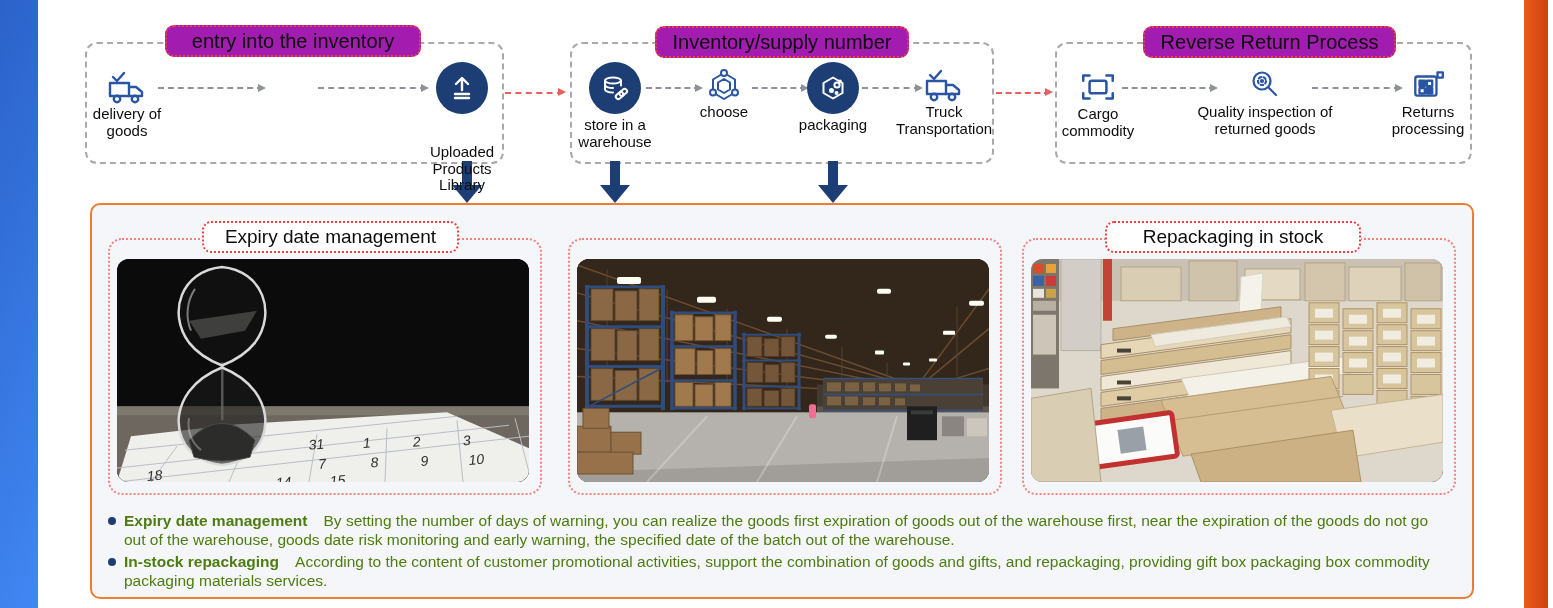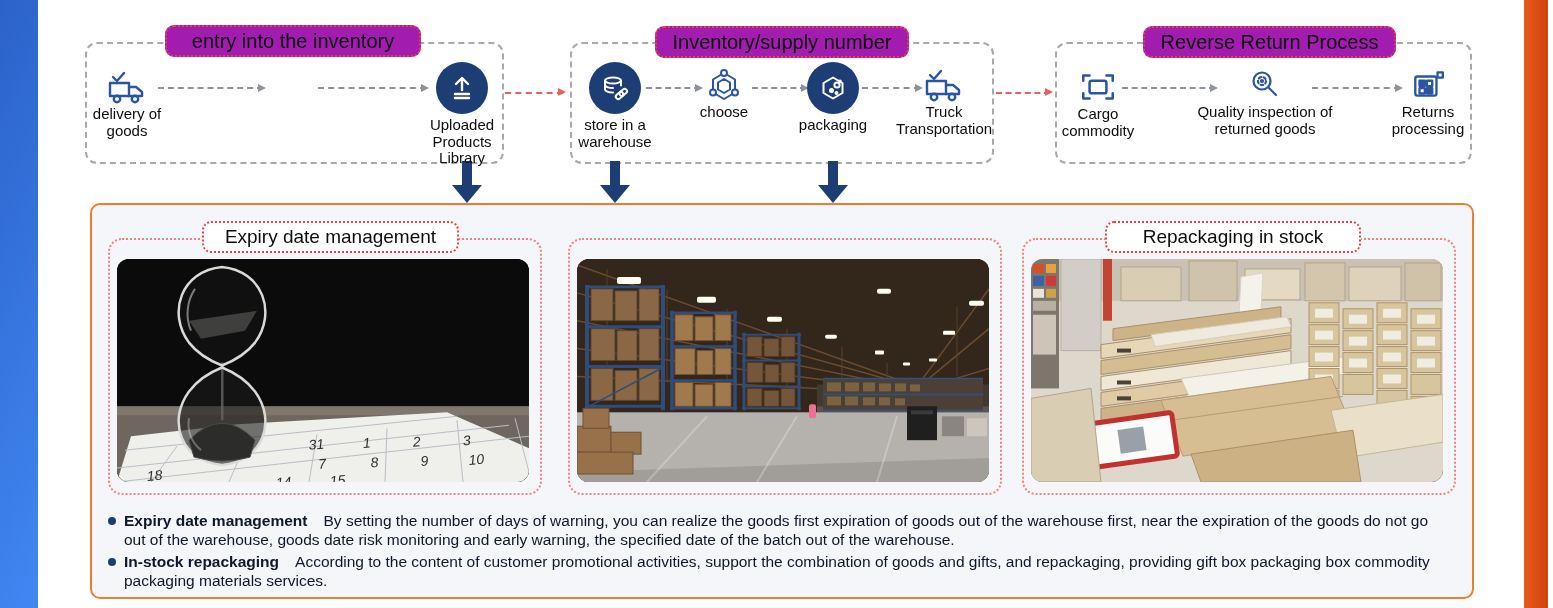--- a/index.html
+++ b/index.html
@@ -39,21 +39,21 @@
            border:2.5px solid #ed7d31;border-radius:10px;background:#f5f6fa;}
 
   .panel{position:absolute;border:2px dotted #f58080;border-radius:14px;}
   .panel-title{position:absolute;background:#fff;border:2px dotted #f03e3e;border-radius:9px;
                display:flex;align-items:center;justify-content:center;
                font-size:19px;color:#0d0d0d;z-index:3;white-space:nowrap;}
   .panel-img{position:absolute;border-radius:12px;overflow:hidden;background:#000;}
   .panel-img svg{display:block;width:100%;height:100%;}
 
   
-  .bullets{position:absolute;left:106px;top:511px;width:1340px;font-size:15.5px;line-height:19px;color:#0f172a;}
+  .bullets{position:absolute;left:106px;top:511px;width:1340px;font-size:15.5px;line-height:19px;color:#4d7c0f;}
   .bullet{position:relative;padding-left:18px;margin-bottom:3px;}
   .bullet .dot{position:absolute;left:2px;top:6px;width:8px;height:8px;border-radius:50%;background:#1d3e75;}
   .b-label{font-weight:bold;margin-right:16px;}
 
   svg{overflow:visible;}
 </style>
 </head>
 <body>
 
 <div class="page">
@@ -78,21 +78,21 @@
       </svg>
     </span>
     <span>delivery of goods</span>
   </div>
 
   <div class="dash-arrow" style="left:158px;top:87px;width:105px;"></div>
 
 
   <div class="dash-arrow" style="left:318px;top:87px;width:108px;"></div>
 
-  <div class="step" style="left:412px;top:62px;width:100px;">
+  <div class="step" style="left:412px;top:62px;width:100px;gap:27px;">
     <span class="circle-badge">
       <svg width="28" height="28" viewBox="0 0 28 28">
         <g fill="none" stroke="#ffffff" stroke-width="2.4" stroke-linecap="round" stroke-linejoin="round">
           <path d="M14,16 V5"></path>
           <path d="M8,10 l6,-6 l6,6"></path>
           <path d="M7,20 h14"></path>
           <path d="M7,24 h14"></path>
         </g>
       </svg>
     </span>

